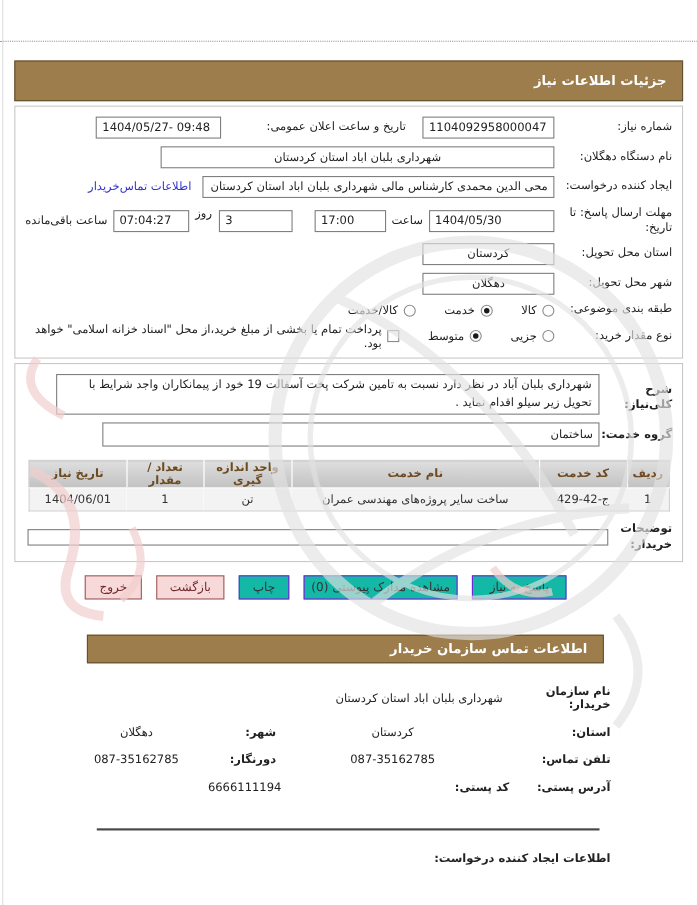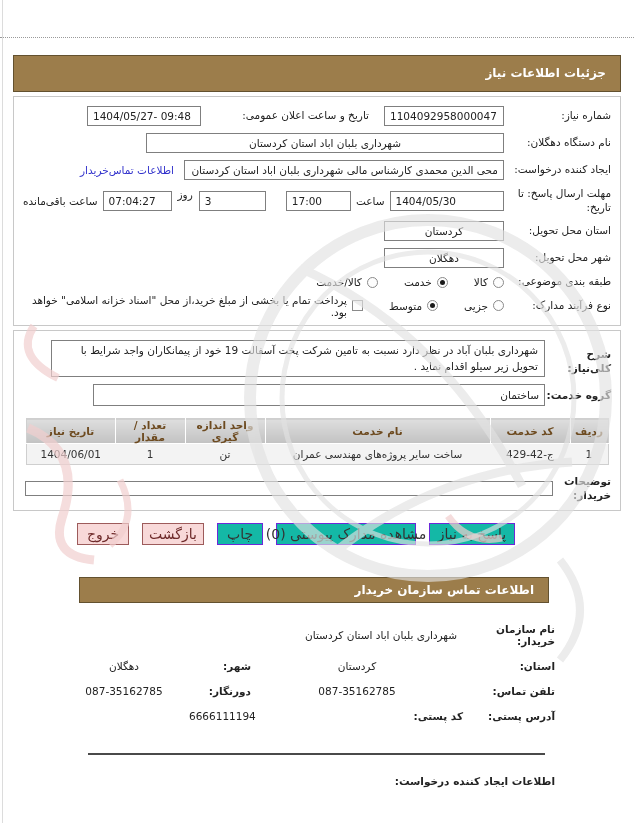--- a/index.html
+++ b/index.html
@@ -71,21 +71,21 @@
   table.svc { border:1px solid #cfcfcf; }
   .col-row{width:38px}.col-code{width:80px}.col-name{width:225px}.col-unit{width:80px}.col-qty{width:70px}.col-date{width:89px}
 
   .notes-row { display:flex; align-items:center; margin-top:10px; margin-bottom:4px; }
   .notes-lbl { flex:0 0 auto; width:58px; font-weight:bold; line-height:1.25; }
   .notes-box { flex:1 1 auto; height:15px; border:1px solid #7f7f7f; background:#fff; margin-left:2px; }
 
   .btn-row { display:flex; gap:13px; margin:12px 119px 0 0; }
   .btn {
     height:22px; display:flex; align-items:center; justify-content:center;
-    font-size:14px; padding:1px 6px; cursor:pointer; white-space:nowrap;
+    font-size:11px; padding:1px 6px; cursor:pointer; white-space:nowrap;
   }
   .btn.green { background:#14b8a6; border:1px solid #6d28d9; color:#333; }
   .btn.pink  { background:#f8d9d9; border:1px solid #9d5b5b; color:#6e2a2a; }
   .w-respond{width:86px}.w-docs{width:140px}.w-print{width:46px}.w-back{width:62px}.w-exit{width:52px}
 
   .bar2 { margin:32px 85px 0 79px; height:26px; line-height:24px; width:470px; }
 
   .contact-grid {
     display:grid; margin:20px 79px 0;
     grid-template-columns:92px 212px 62px 130px;
@@ -180,21 +180,21 @@
         <span class="radio on"></span>
         <span>خدمت</span>
       </span>
       <span class="opt">
         <span class="radio"></span>
         <span>کالا/خدمت</span>
       </span>
     </div>
 
     <div class="frow" style="margin-bottom:3px">
-      <span class="lbl">نوع فرآیند مدارک:</span>
+      <span class="lbl">نوع مقدار خرید:</span>
       <span class="opt">
         <span class="radio"></span>
         <span>جزیی</span>
       </span>
       <span class="opt">
         <span class="radio on"></span>
         <span>متوسط</span>
       </span>
       <span class="opt" style="margin-left:0">
         <span class="checkbox"></span>

